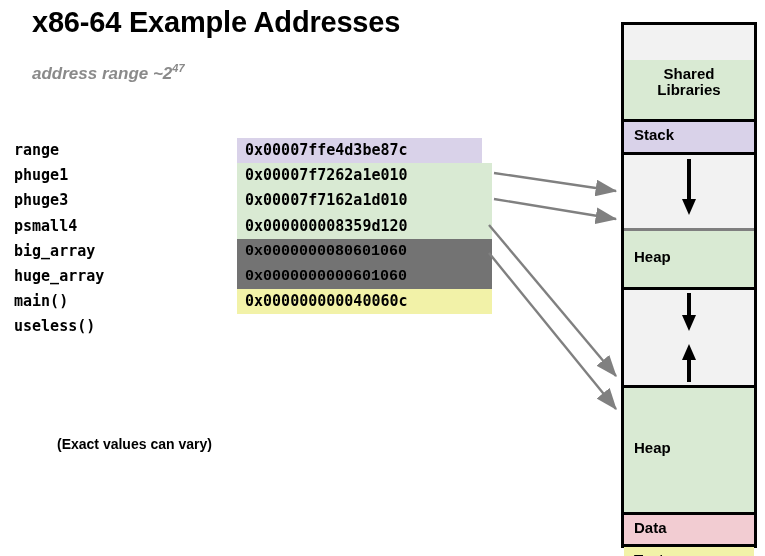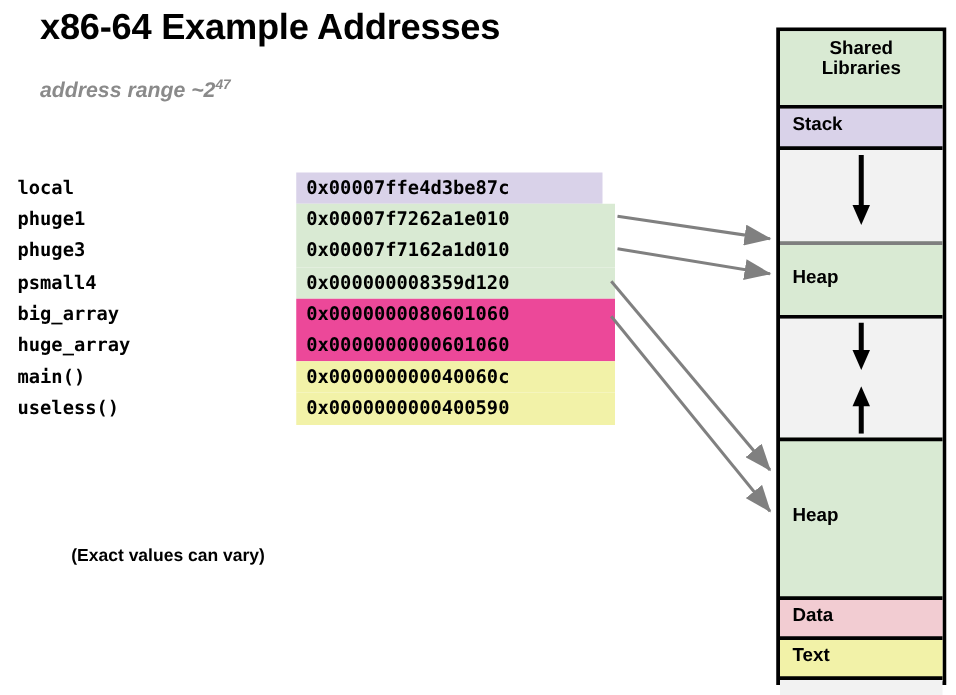--- a/index.html
+++ b/index.html
@@ -80,21 +80,21 @@
     font-weight: bold;
     color: #000000;
     white-space: nowrap;
     box-sizing: border-box;
   }
   .addr-value.w-stack  { width: 245px; }
   .addr-value.w-wide   { width: 255px; }
 
   .bg-stack { background: #d9d2e9; }
   .bg-heap  { background: #d9ead3; }
-  .bg-data  { background: #ec4899; }
+  .bg-data  { background: #737373; font-family: Liberation Mono, monospace; }
   .bg-text  { background: #f2f2a8; }
 
   
   #exact-note {
     position: absolute;
     left: 57px;
     top: 436px;
     font-size: 14px;
     font-weight: bold;
     color: #000000;
@@ -126,20 +126,21 @@
     background: #f2f2f2;
   }
   .mem-seg {
     position: absolute;
     left: 0;
     width: 100%;
     box-sizing: border-box;
     font-size: 15px;
     font-weight: bold;
     color: #000000;
+    margin-top: 35px;
   }
   .mem-seg .seg-label {
     display: block;
     padding-left: 10px;
     line-height: 1.05;
   }
   .mem-seg.centered .seg-label {
     text-align: center;
     padding-left: 0;
   }
@@ -173,21 +174,21 @@
 </style>
 </head>
 <body>
 
 <div id="slide-title">x86-64 Example Addresses</div>
 
 <div id="slide-subtitle"><span>address range ~2</span><span class="sup">47</span></div>
 
 <div id="address-table">
     <div class="addr-row">
-      <div class="var-name">local</div>
+      <div class="var-name">range</div>
       <div class="addr-value bg-stack w-stack">0x00007ffe4d3be87c</div>
     </div>
     <div class="addr-row">
       <div class="var-name">phuge1</div>
       <div class="addr-value bg-heap w-wide">0x00007f7262a1e010</div>
     </div>
     <div class="addr-row">
       <div class="var-name">phuge3</div>
       <div class="addr-value bg-heap w-wide">0x00007f7162a1d010</div>
     </div>
@@ -202,21 +203,20 @@
     <div class="addr-row">
       <div class="var-name">huge_array</div>
       <div class="addr-value bg-data w-wide">0x0000000000601060</div>
     </div>
     <div class="addr-row">
       <div class="var-name">main()</div>
       <div class="addr-value bg-text w-wide">0x000000000040060c</div>
     </div>
     <div class="addr-row">
       <div class="var-name">useless()</div>
-      <div class="addr-value bg-text w-wide">0x0000000000400590</div>
     </div>
   </div>
 
 <div id="exact-note">(Exact values can vary)</div>
 
 <div id="memory-map">
 
   <div class="mem-seg seg-green centered b-bottom" style="top:0px;height:62px;padding-top:6px;">
     <span class="seg-label">Shared<br>Libraries</span>
   </div>

